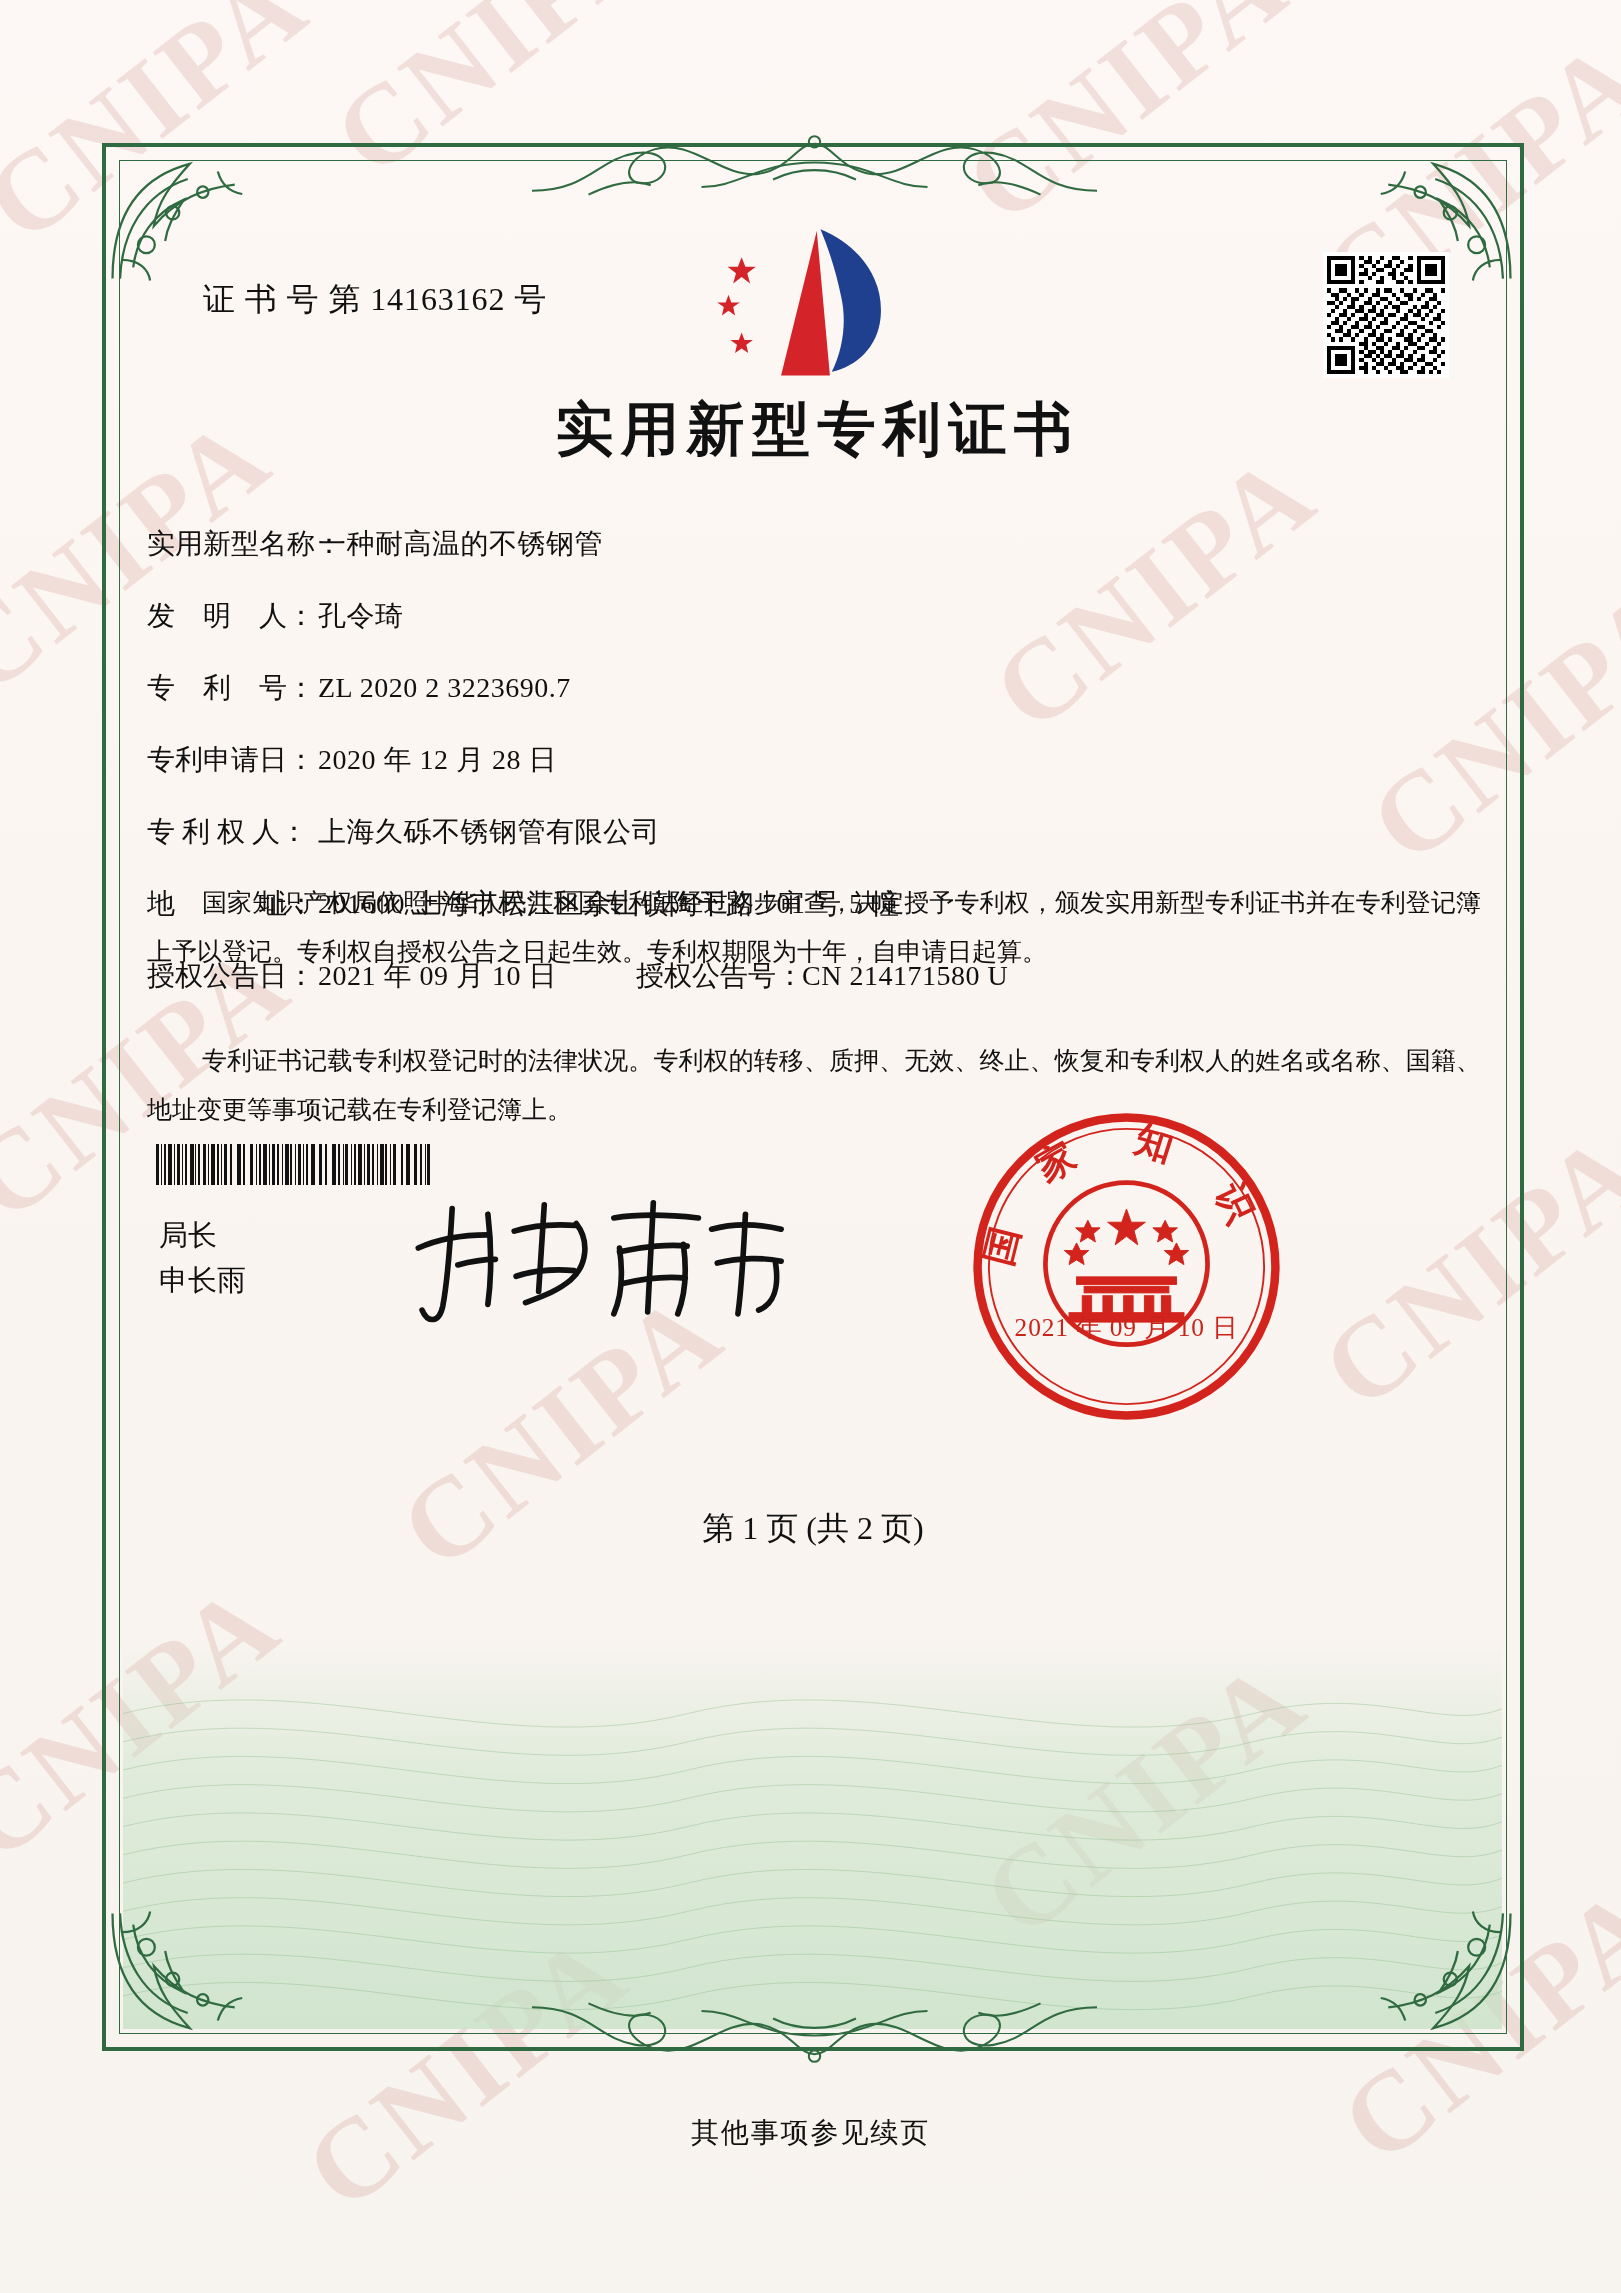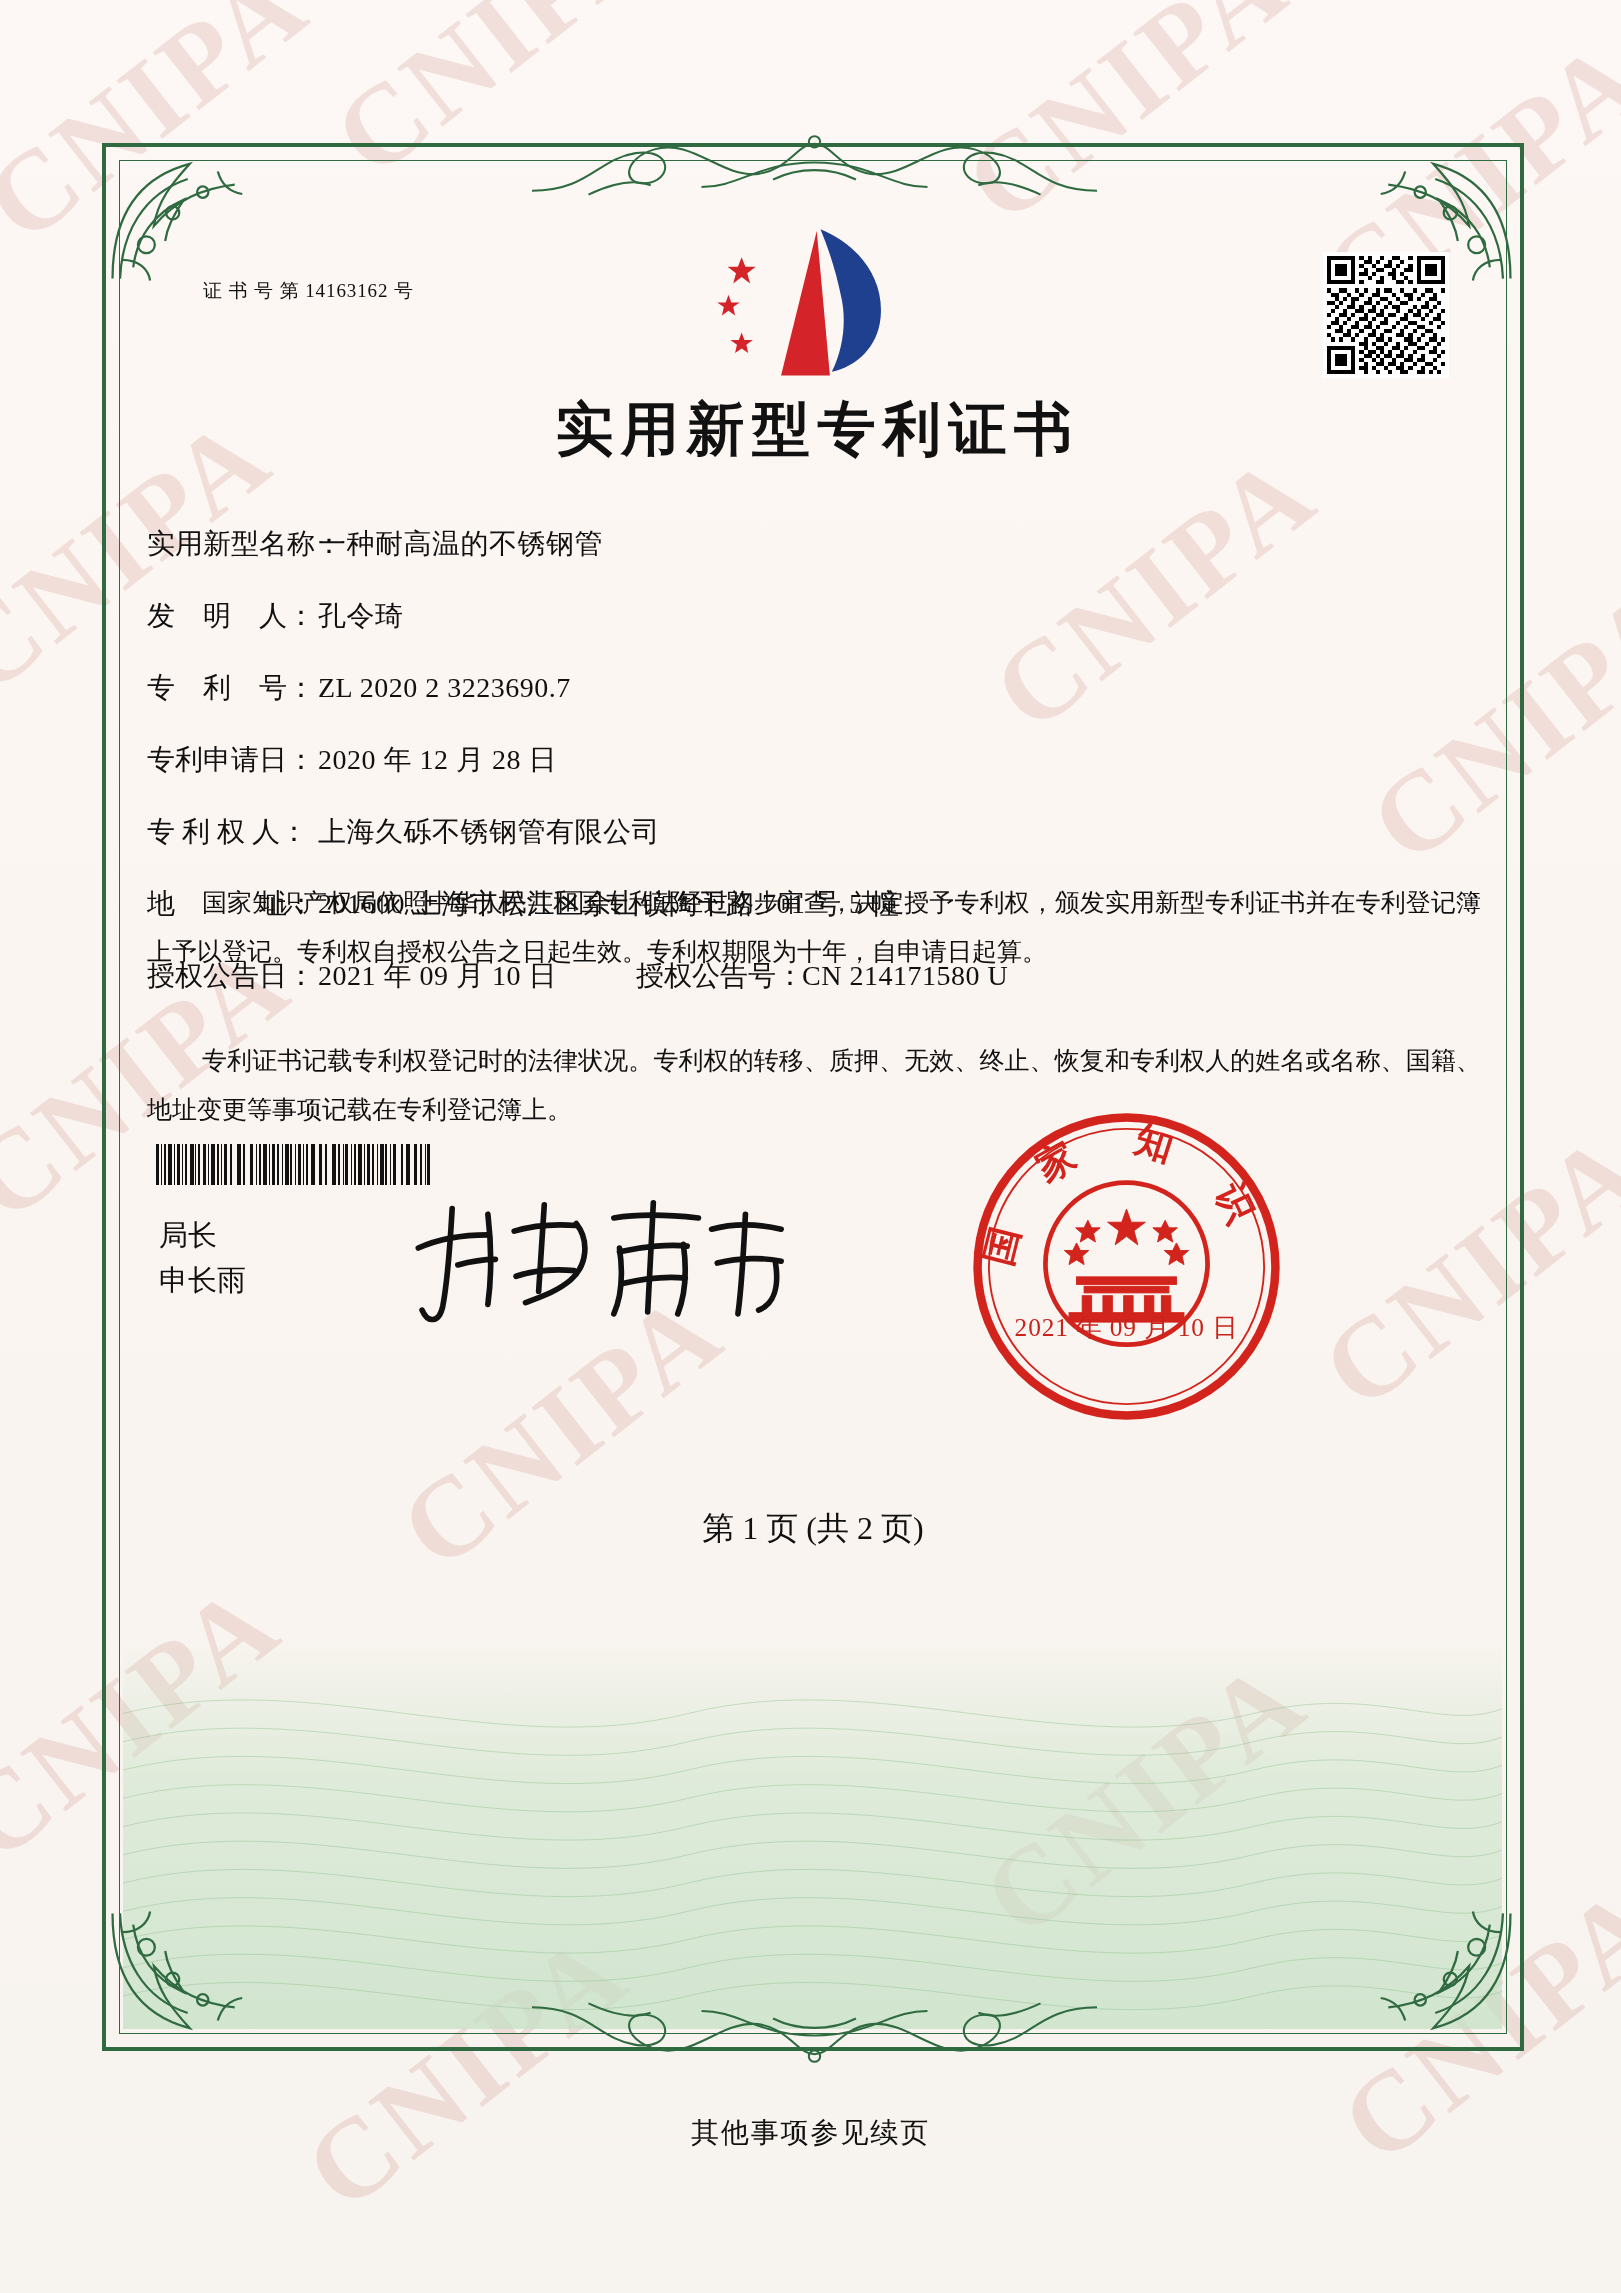--- a/index.html
+++ b/index.html
@@ -113,21 +113,21 @@
     left: 119px;
     top: 160px;
     width: 1388px;
     height: 1874px;
   }
 
   .cert-no {
     position: absolute;
     left: 84px;
     top: 118px;
-    font-size: 19px;
+    font-size: 32px;
     color: #111;
     letter-spacing: 0.9px;
     white-space: nowrap;
   }
 
   .qr {
     position: absolute;
     right: 58px;
     top: 92px;
     width: 126px;

